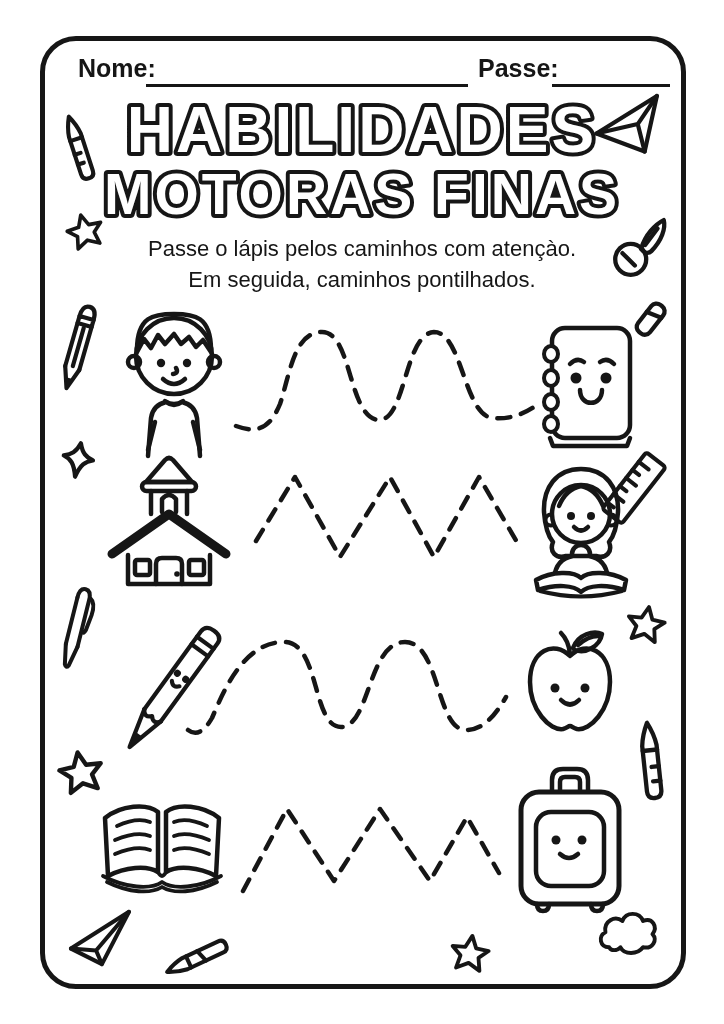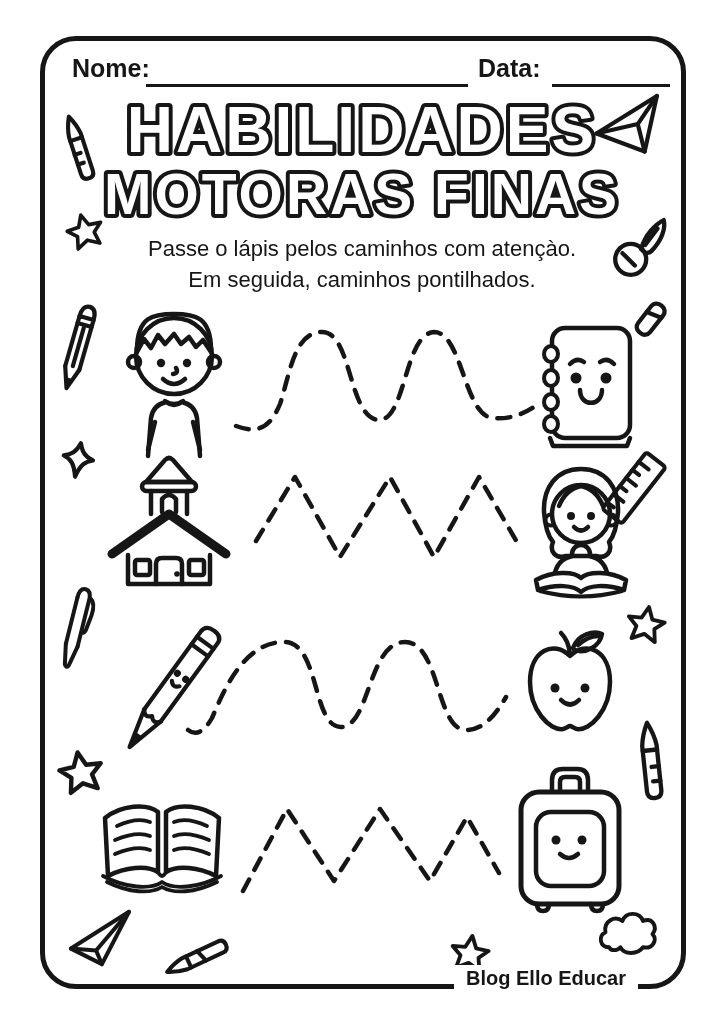--- a/index.html
+++ b/index.html
@@ -16,23 +16,23 @@
   .f{fill:#161616;stroke:none;}
   svg{overflow:visible;}
 </style>
 </head>
 <body>
 
 <div class="page">
 
   <div class="abs border-frame"></div>
 
-  <div class="abs hdr-label" style="left:72px;top:54px;">Nome:</div>
+  <div class="abs hdr-label" style="left:78px;top:54px;">Nome:</div>
   <div class="abs fill-line" style="left:146px;top:84px;width:322px;"></div>
-  <div class="abs hdr-label" style="left:478px;top:54px;">Data:</div>
+  <div class="abs hdr-label" style="left:478px;top:54px;">Passe:</div>
   <div class="abs fill-line" style="left:552px;top:84px;width:118px;"></div>
 
   <svg class="abs" style="left:52px;top:88px;" width="620" height="80" viewBox="0 0 620 80">
     <text x="310" y="64" text-anchor="middle" font-size="64" font-weight="bold" letter-spacing="3" paint-order="stroke" stroke="#161616" stroke-width="8" stroke-linejoin="round" fill="#ffffff">HABILIDADES</text>
   </svg>
   <svg class="abs" style="left:52px;top:158px;" width="620" height="72" viewBox="0 0 620 72">
     <text x="310" y="56" text-anchor="middle" font-size="57" font-weight="bold" letter-spacing="3" paint-order="stroke" stroke="#161616" stroke-width="8" stroke-linejoin="round" fill="#ffffff">MOTORAS FINAS</text>
   </svg>
 
   <div class="abs instr" style="top:267px;">Em seguida, caminhos pontilhados.</div>
@@ -287,15 +287,14 @@
   </svg>
 
   <svg class="abs" style="left:450px;top:930px;transform:rotate(8deg);" width="40" height="46" viewBox="0 0 44 42">
     <path class="s" stroke-width="4.2" d="M22 2 L28 15 L42 16 L32 25 L35 39 L22 32 L9 39 L12 25 L2 16 L16 15 Z"></path>
   </svg>
 
   <svg class="abs" style="left:596px;top:908px;" width="64" height="56" viewBox="0 0 68 56">
     <path class="s" stroke-width="4.2" d="M14 40 C4 40 2 28 10 24 C8 12 20 6 28 12 C32 2 46 2 50 12 C60 8 66 18 60 26 C66 32 60 42 50 40 C44 48 30 48 26 40 C22 44 16 44 14 40 Z"></path>
   </svg>
 
-  <div class="abs footer">Blog Ello Educar</div>
 
 </div>
 
 </body></html>

